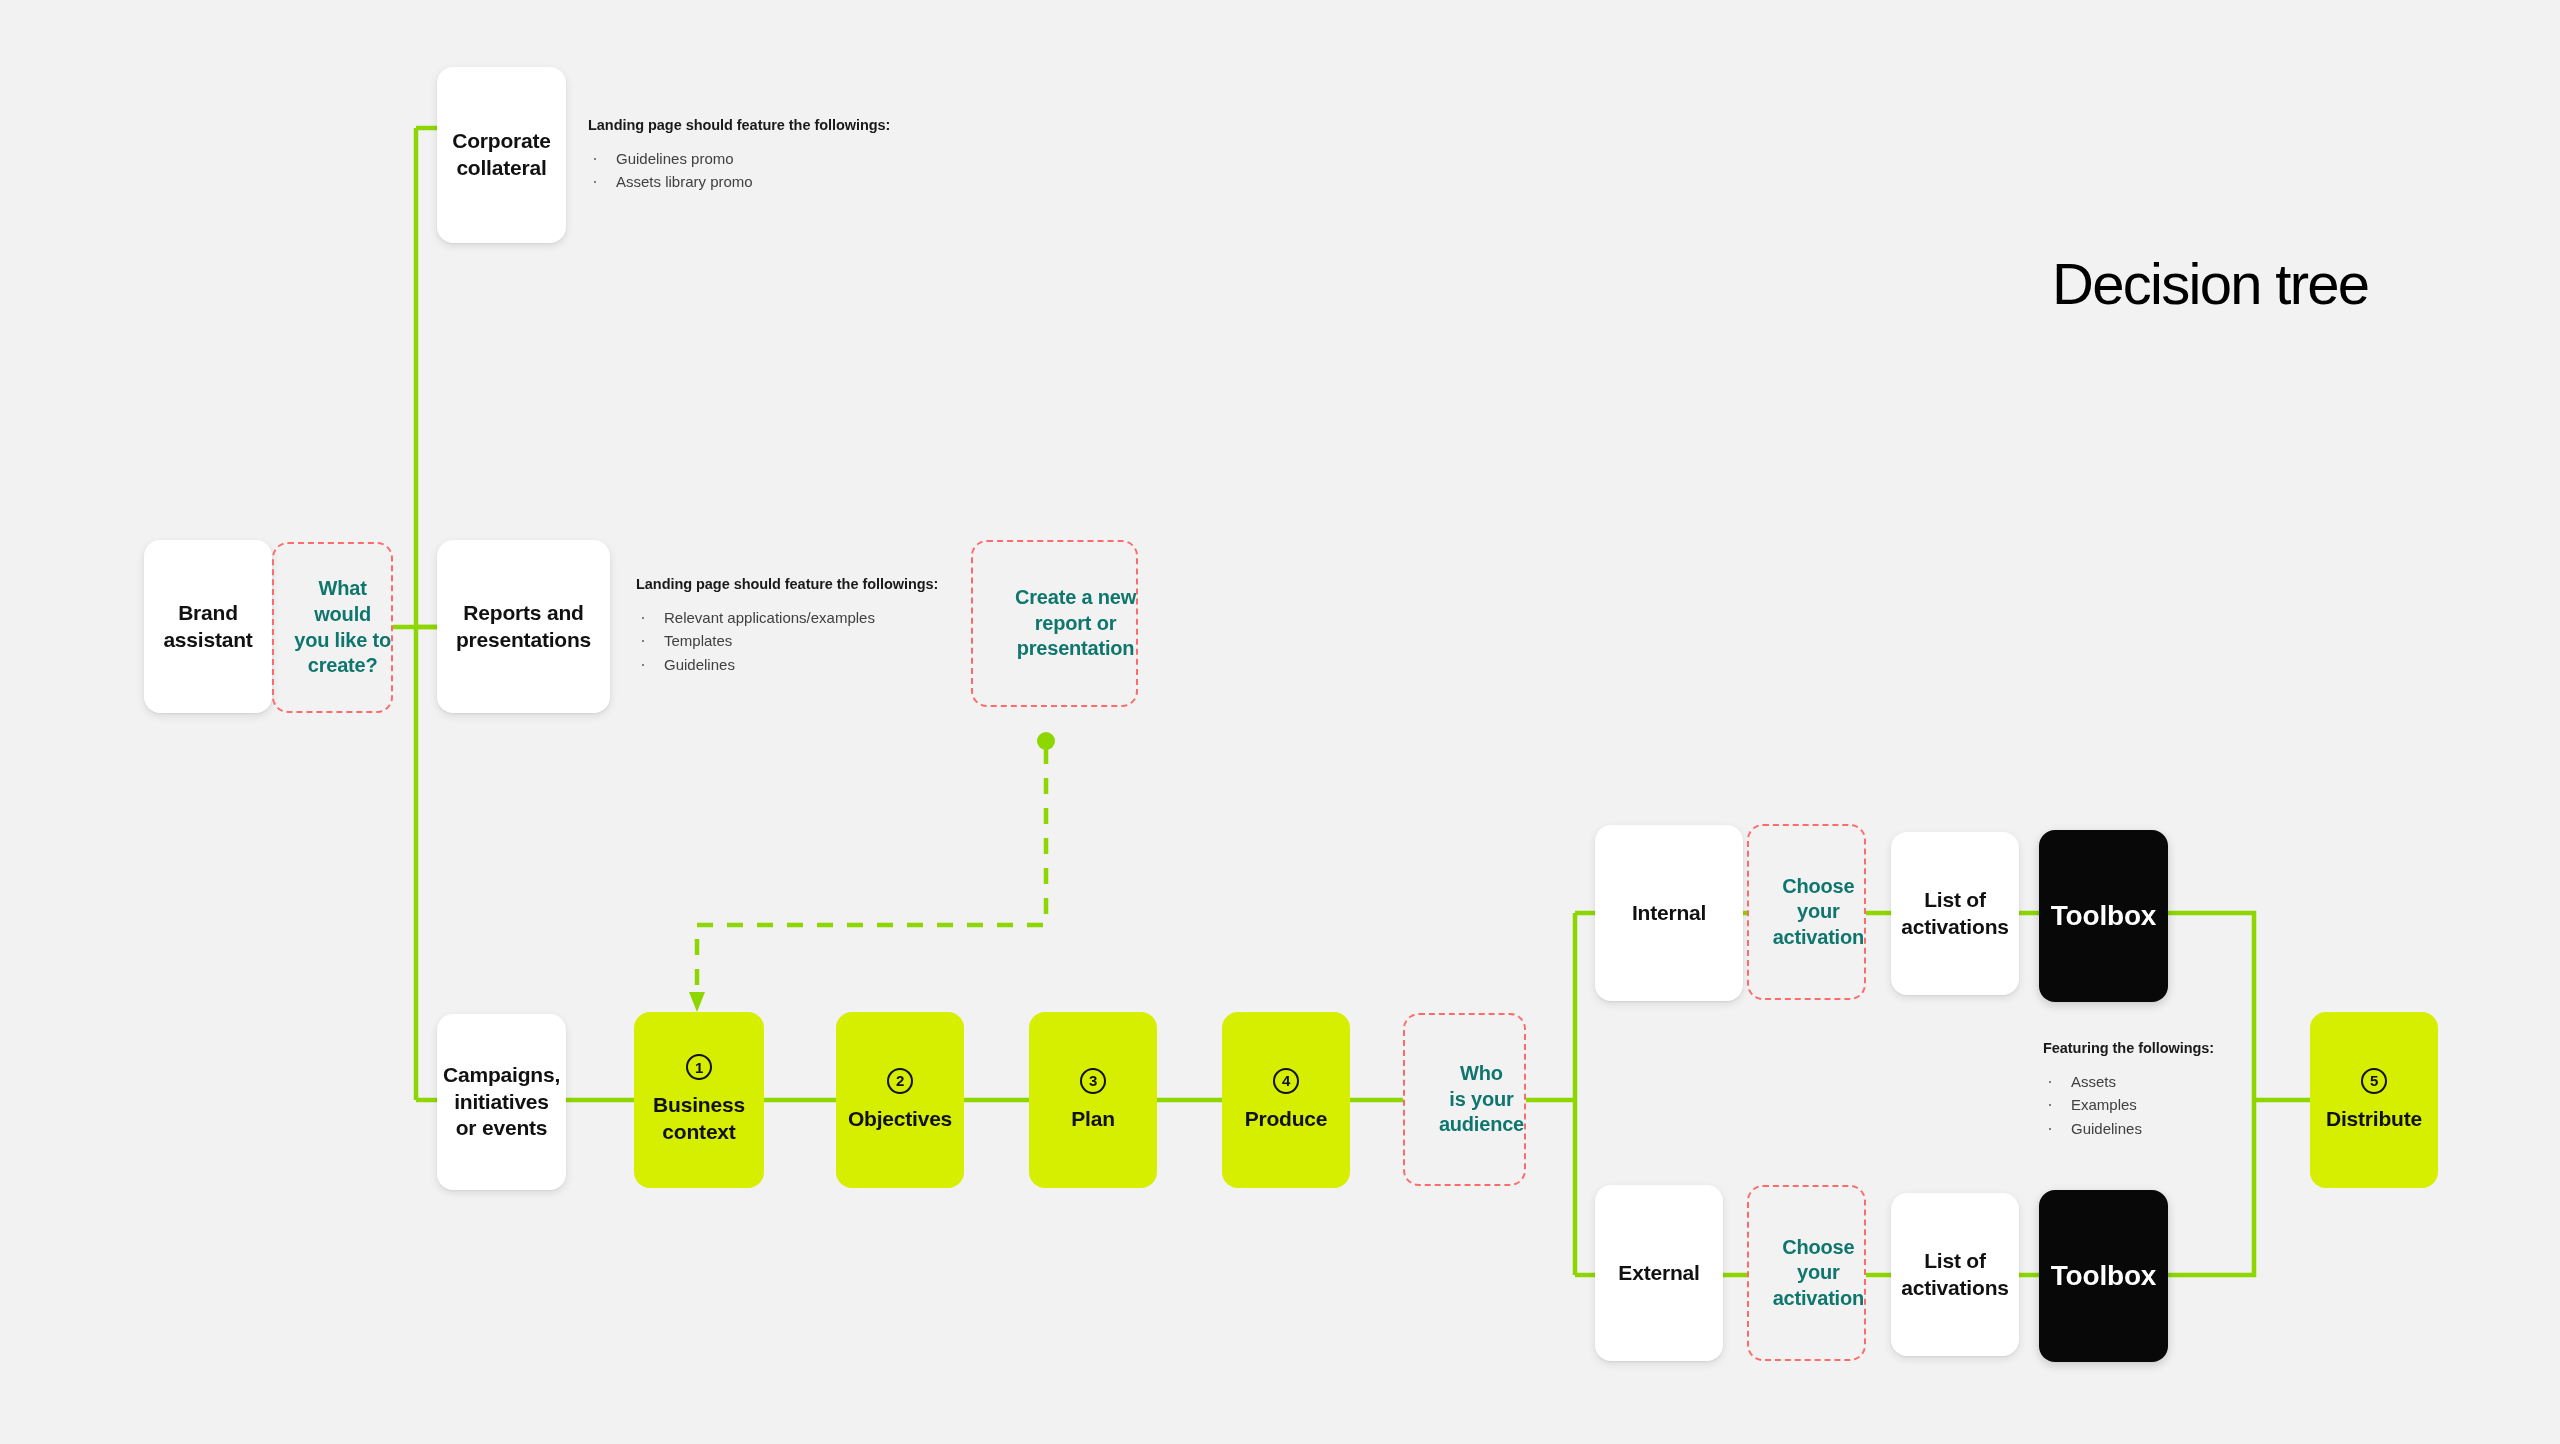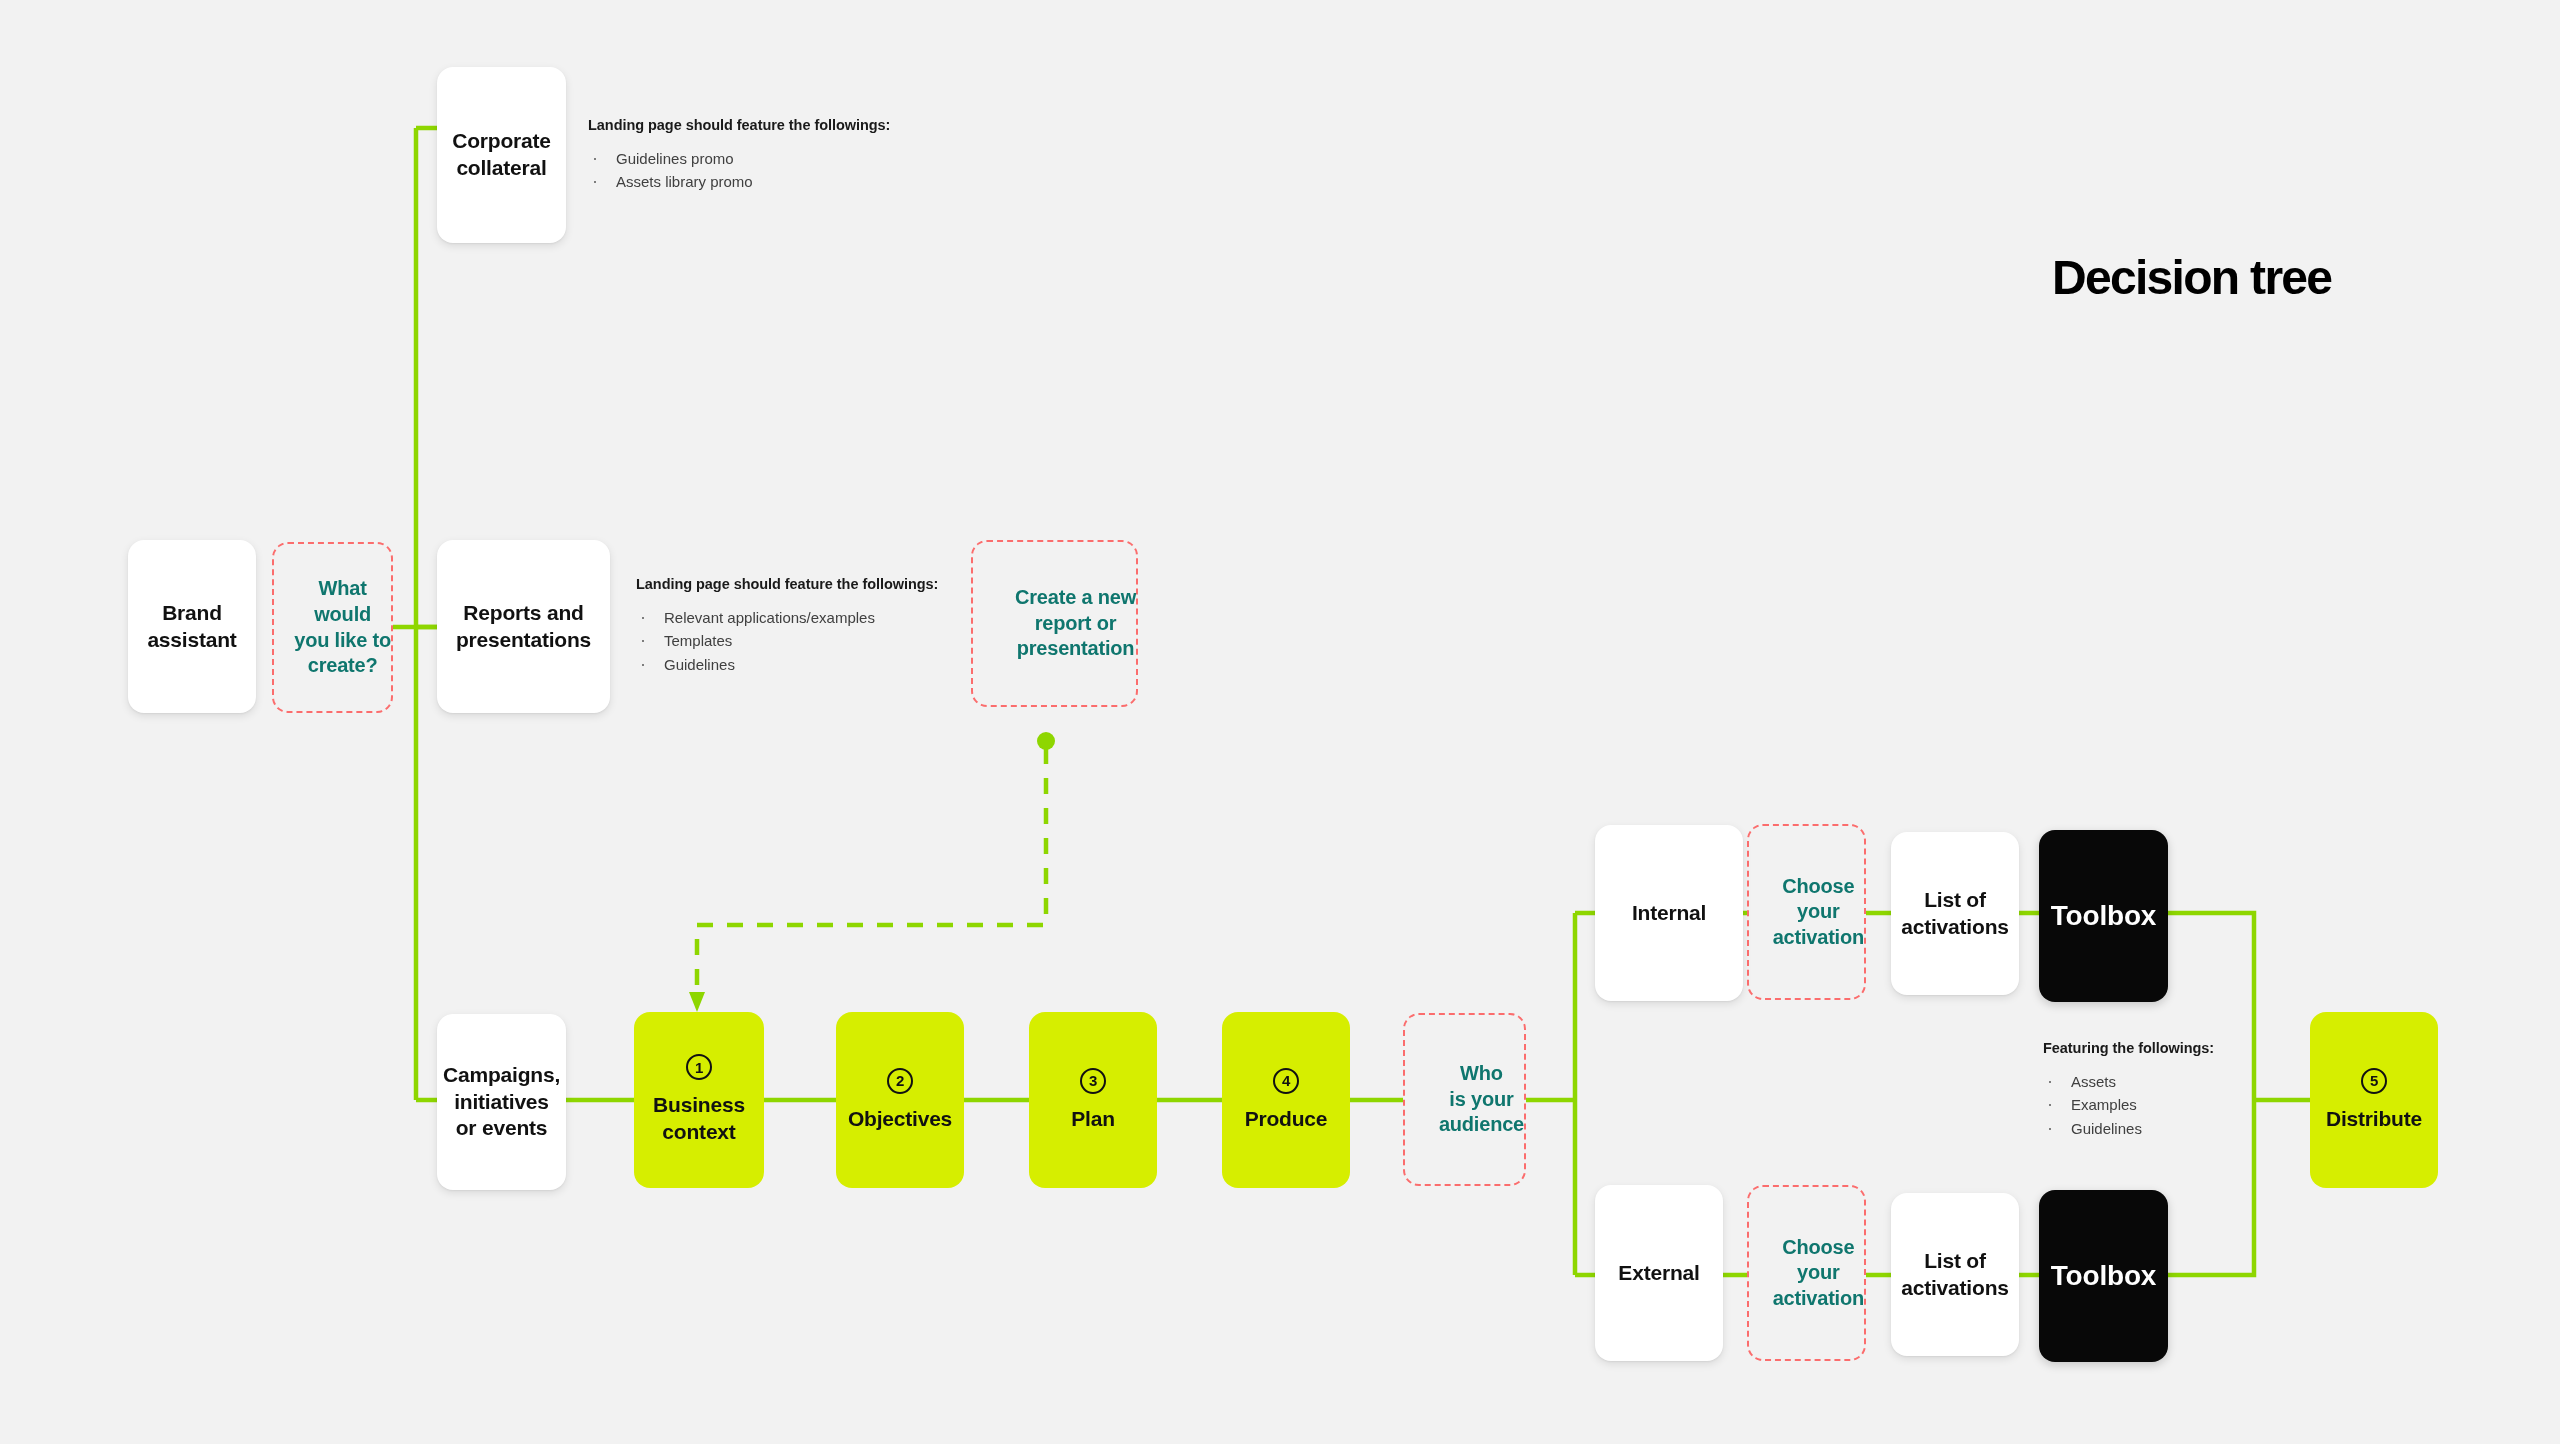--- a/index.html
+++ b/index.html
@@ -87,21 +87,21 @@
     position: relative; padding-left: 28px; white-space: nowrap;
   }
   .note li::before {
     content: "·"; position: absolute; left: 4px; top: -2px;
     font-size: 18px; color: #6b6b6b;
   }
 
   
   #title {
     position: absolute; left: 2052px; top: 250px;
-    font-size: 48px; font-weight: bold; color: #000000;
+    font-size: 58px; font-weight: normal; color: #000000;
     letter-spacing: -1.7px; z-index: 3;
   }
   #legend { position: absolute; left: 2052px; top: 376px; z-index: 3; }
   .leg-row { display: flex; align-items: center; margin-bottom: 19px; }
   .leg-sw { width: 16px; height: 16px; margin-right: 10px; flex: 0 0 auto; }
   .leg-sw.white { background: #ffffff; border: 1.6px solid #3b3b3b; }
   .leg-sw.pink  { background: #f2f2f2; border: 2px solid #fb6d6d; }
   .leg-sw.lime  { background: #d6ee00; border: none; }
   .leg-txt { font-size: 19.5px; font-weight: bold; color: #111111; letter-spacing: -0.35px; }
 </style>
@@ -158,21 +158,21 @@
       <path d="M2254,1100 L2310,1100"></path>
     </g>
 
     <g fill="none" stroke="#8ed600" stroke-width="4.5">
       <path d="M1046,748 L1046,925 L697,925 L697,1000" stroke-dasharray="16 14"></path>
     </g>
     <circle cx="1046" cy="741" r="9" fill="#8ed600"></circle>
     <path d="M697,1012 L689,992 L705,992 Z" fill="#8ed600"></path>
   </svg>
 
-  <div class="node card" style="left:128px; top:540px; width:128px; height:173px;">
+  <div class="node card" style="left:144px; top:540px; width:128px; height:173px;">
     <span class="label">Brand
 assistant</span>
   </div>
 
   <div class="node step" style="left:272px; top:542px; width:121px; height:171px;">
     <span class="label">What
 would
 you like to
 create?</span>
   </div>

